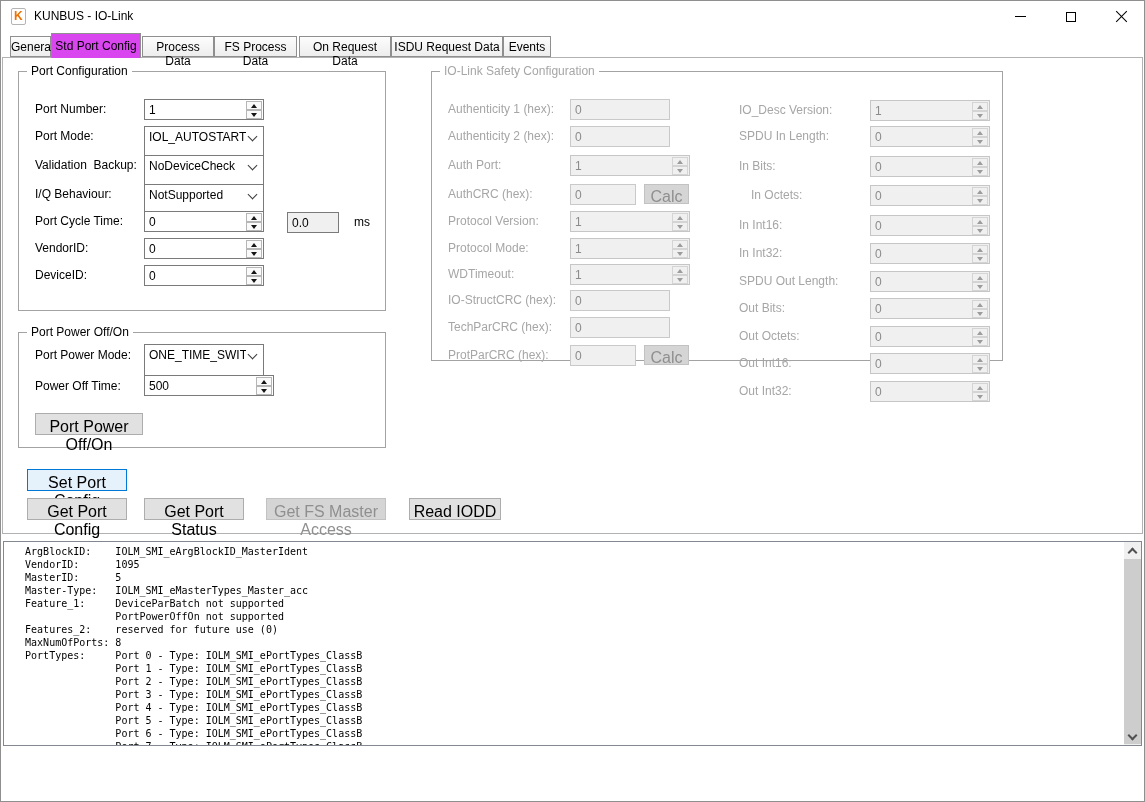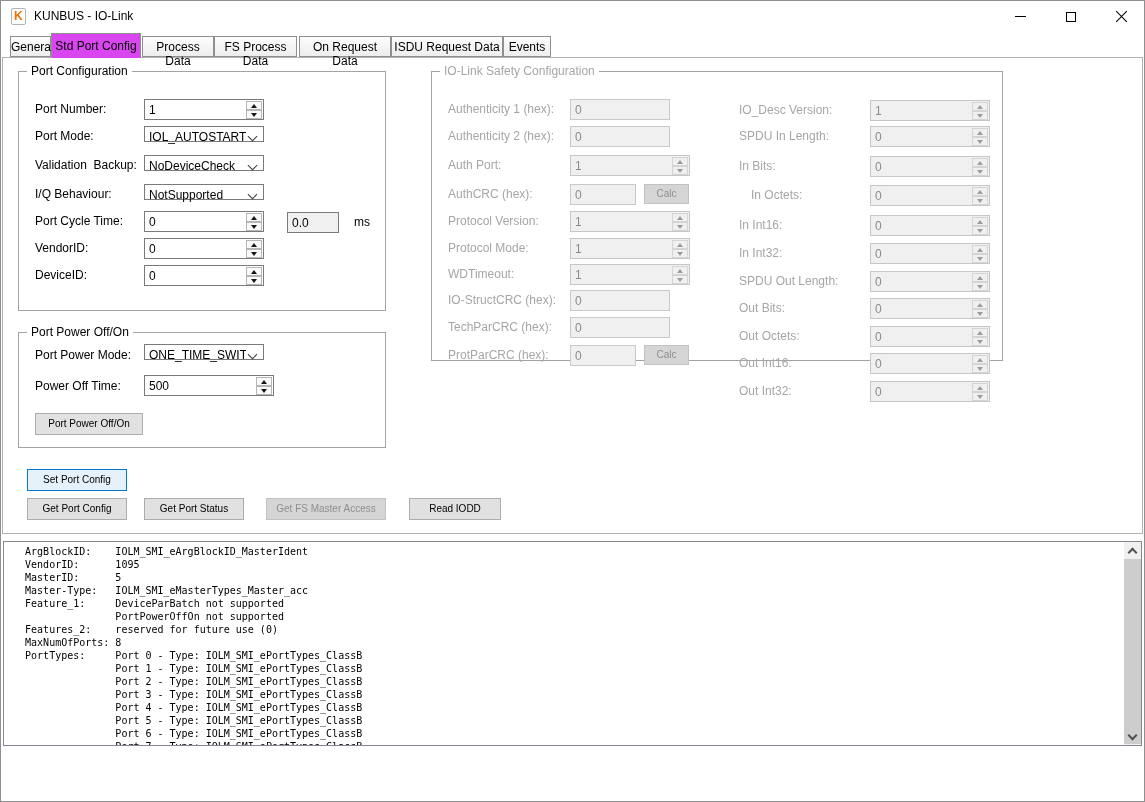--- a/index.html
+++ b/index.html
@@ -34,27 +34,27 @@
   .spin .v{position:absolute;left:4px;top:3px;}
   .sb{position:absolute;top:1px;right:1px;width:16px;height:18px;}
   .su,.sd{position:absolute;right:0;width:16px;height:9px;border:1px solid #b6b6b6;background:#fafafa;box-sizing:border-box;}
   .su{top:0;}.sd{top:9px;}
   .su::after{content:"";position:absolute;left:4px;top:2px;border-left:3px solid transparent;border-right:3px solid transparent;border-bottom:4px solid #151515;}
   .sd::after{content:"";position:absolute;left:4px;top:2px;border-left:3px solid transparent;border-right:3px solid transparent;border-top:4px solid #151515;}
   .spin.dis{border-color:#c6c6c6;background:#f0f0f0;color:#8b8b8b;}
   .spin.dis .su,.spin.dis .sd{background:#f0f0f0;border-color:#d4d4d4;}
   .spin.dis .su::after{border-bottom-color:#9c9c9c;}
   .spin.dis .sd::after{border-top-color:#9c9c9c;}
-  .combo{position:absolute;height:16px;box-sizing:border-box;border:1px solid #7a7a7a;background:#fff;font-size:12px;}
+  .combo{position:absolute;height:38px;box-sizing:border-box;border:1px solid #7a7a7a;background:#fff;font-size:12px;}
   .combo .v{position:absolute;left:4px;top:3px;right:17px;white-space:nowrap;overflow:hidden;}
   .chev{position:absolute;right:7px;top:6px;width:6px;height:6px;border-right:1px solid #3c3c3c;border-bottom:1px solid #3c3c3c;transform:rotate(45deg);}
   .tbox{position:absolute;height:21px;box-sizing:border-box;border:1px solid #7a7a7a;background:#fff;font-size:12px;padding:3px 0 0 4px;overflow:hidden;white-space:nowrap;}
   .tbox.dis{border-color:#c9c9c9;background:#f0f0f0;color:#8b8b8b;}
   .tbox.ro{background:#f0f0f0;}
-  .btn{position:absolute;height:22px;box-sizing:border-box;background:#e1e1e1;border:1px solid #adadad;font-size:10px;text-align:center;padding-top:4px;color:#000;cursor:default;}
+  .btn{position:absolute;height:22px;box-sizing:border-box;background:#e1e1e1;border:1px solid #adadad;font-size:16px;text-align:center;padding-top:4px;color:#000;cursor:default;}
   .btn.focus{background:#e5f1fb;border:1px solid #0078d7;}
   .btn.dis{background:#d5d5d5;border-color:#c2c2c2;color:#8f8f8f;}
   
   .console{position:absolute;left:2px;top:540px;width:1139px;height:205px;border:1px solid #828790;background:#fff;box-sizing:border-box;overflow:hidden;}
   .console pre{margin:0;padding:3px 0 0 3px;font-family:"DejaVu Sans Mono",monospace;font-size:10px;line-height:13px;color:#000;}
   .vscroll{position:absolute;top:0;right:0;bottom:0;width:17px;background:#f0f0f0;}
   .sarrow{position:absolute;left:0;width:17px;height:17px;}
   .sarrow.up{top:0;}.sarrow.down{bottom:0;}
   .sarrow::after{content:"";position:absolute;left:5px;width:5px;height:5px;border-right:2px solid #505050;border-bottom:2px solid #505050;}
   .sarrow.up::after{top:7px;transform:rotate(-135deg);}

